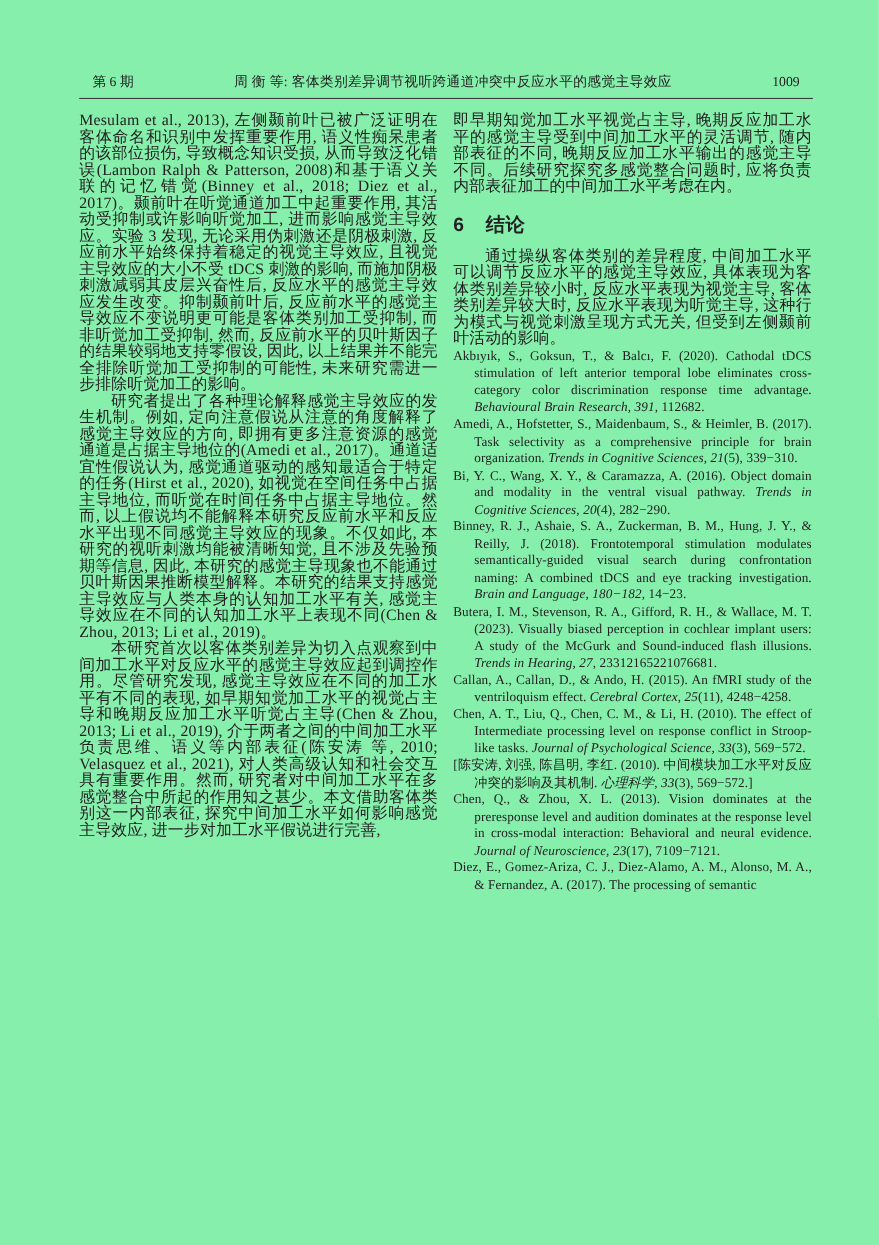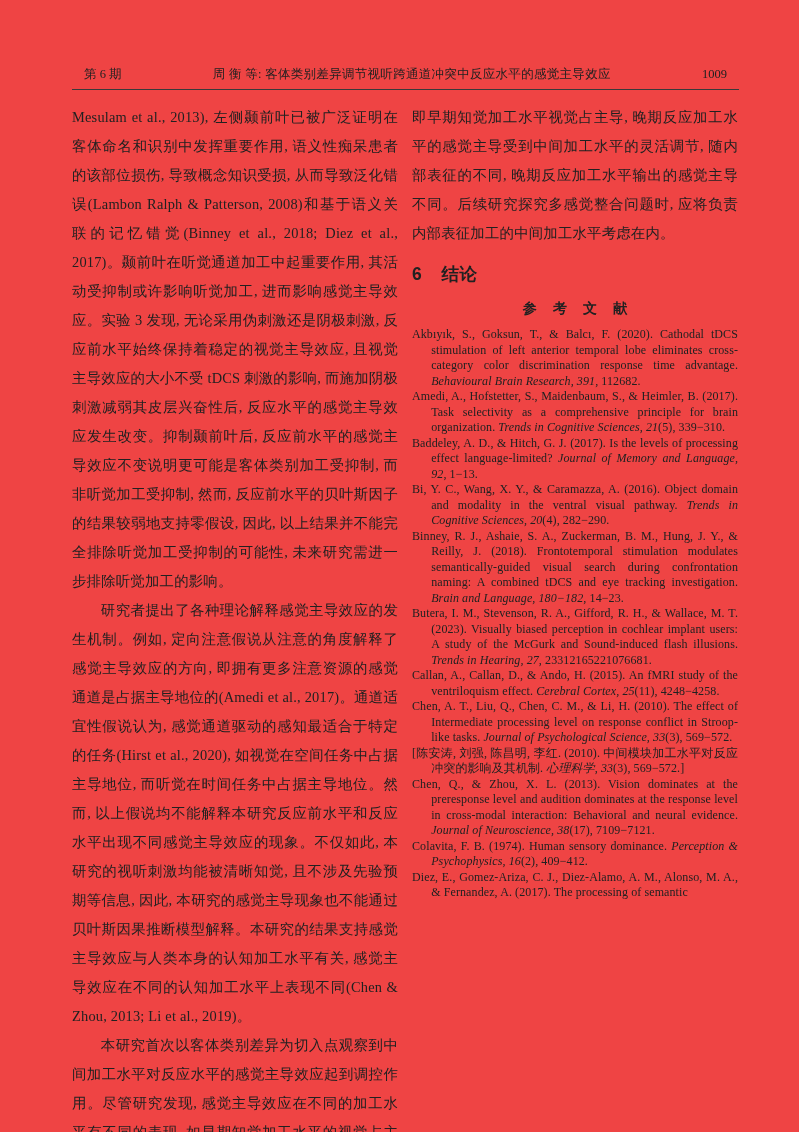--- a/index.html
+++ b/index.html
@@ -4,21 +4,21 @@
 <style>
   html,body{margin:0;padding:0;}
   body{
     width:799px;height:1132px;
     background:#f2f2f0;
     font-family:"Liberation Serif","DejaVu Serif",serif;
   }
   .page{
     position:relative;
     width:799px;height:1132px;
-    background:#ef4444;
+    background:#86efac;
     box-sizing:border-box;
     padding:66px 60px 30px 72px;
     color:#212121;
     overflow:hidden;
   }
   
   .page-header{
     display:flex;align-items:baseline;
     font-size:12.5px;
     padding:0 12px 6px 12px;
@@ -27,21 +27,21 @@
   }
   .page-header .issue{white-space:nowrap;}
   .page-header .running-title{flex:1;text-align:center;letter-spacing:.3px;}
   .page-header .pageno{white-space:nowrap;}
   
   .columns{display:flex;gap:14px;}
   .col{width:326px;text-align:justify;}
   .col p{
     margin:0;
     font-size:14.4px;
-    line-height:29px;
+    line-height:15px;
     text-indent:2em;
     letter-spacing:.2px;
   }
   .col p.noindent{text-indent:0;}
   
   .section-heading{
     margin:14px 0 10px 0;
     font-size:17.5px;
     font-weight:bold;
     font-family:"Liberation Sans","DejaVu Sans",sans-serif;
@@ -87,33 +87,31 @@
       <p>本研究首次以客体类别差异为切入点观察到中间加工水平对反应水平的感觉主导效应起到调控作用。尽管研究发现, 感觉主导效应在不同的加工水平有不同的表现, 如早期知觉加工水平的视觉占主导和晚期反应加工水平听觉占主导(Chen &amp; Zhou, 2013; Li et al., 2019), 介于两者之间的中间加工水平负责思维、语义等内部表征(陈安涛 等, 2010; Velasquez et al., 2021), 对人类高级认知和社会交互具有重要作用。然而, 研究者对中间加工水平在多感觉整合中所起的作用知之甚少。本文借助客体类别这一内部表征, 探究中间加工水平如何影响感觉主导效应, 进一步对加工水平假说进行完善,</p>
     </div>
 
     <div class="col">
       <p class="noindent">即早期知觉加工水平视觉占主导, 晚期反应加工水平的感觉主导受到中间加工水平的灵活调节, 随内部表征的不同, 晚期反应加工水平输出的感觉主导不同。后续研究探究多感觉整合问题时, 应将负责内部表征加工的中间加工水平考虑在内。</p>
 
       <h2 class="section-heading">
         <span class="sec-num">6</span><span class="sec-title">结论</span>
       </h2>
 
+      <p>通过操纵客体类别的差异程度, 中间加工水平可以调节反应水平的感觉主导效应, 具体表现为客体类别差异较小时, 反应水平表现为视觉主导, 客体类别差异较大时, 反应水平表现为听觉主导, 这种行为模式与视觉刺激呈现方式无关, 但受到左侧颞前叶活动的影响。</p>
 
-      <h3 class="refs-heading">参 考 文 献</h3>
 
       <div>
           <div class="ref"><span>Akbıyık, S., Goksun, T., &amp; Balcı, F. (2020). Cathodal tDCS stimulation of left anterior temporal lobe eliminates cross-category color discrimination response time advantage. </span><i>Behavioural Brain Research, 391</i><span>, 112682.</span></div>
           <div class="ref"><span>Amedi, A., Hofstetter, S., Maidenbaum, S., &amp; Heimler, B. (2017). Task selectivity as a comprehensive principle for brain organization. </span><i>Trends in Cognitive Sciences, 21</i><span>(5), 339−310.</span></div>
-          <div class="ref"><span>Baddeley, A. D., &amp; Hitch, G. J. (2017). Is the levels of processing effect language-limited? </span><i>Journal of Memory and Language, 92</i><span>, 1−13.</span></div>
           <div class="ref"><span>Bi, Y. C., Wang, X. Y., &amp; Caramazza, A. (2016). Object domain and modality in the ventral visual pathway. </span><i>Trends in Cognitive Sciences, 20</i><span>(4), 282−290.</span></div>
           <div class="ref"><span>Binney, R. J., Ashaie, S. A., Zuckerman, B. M., Hung, J. Y., &amp; Reilly, J. (2018). Frontotemporal stimulation modulates semantically-guided visual search during confrontation naming: A combined tDCS and eye tracking investigation. </span><i>Brain and Language, 180−182</i><span>, 14−23.</span></div>
           <div class="ref"><span>Butera, I. M., Stevenson, R. A., Gifford, R. H., &amp; Wallace, M. T. (2023). Visually biased perception in cochlear implant users: A study of the McGurk and Sound-induced flash illusions. </span><i>Trends in Hearing, 27</i><span>, 23312165221076681.</span></div>
           <div class="ref"><span>Callan, A., Callan, D., &amp; Ando, H. (2015). An fMRI study of the ventriloquism effect. </span><i>Cerebral Cortex, 25</i><span>(11), 4248−4258.</span></div>
           <div class="ref"><span>Chen, A. T., Liu, Q., Chen, C. M., &amp; Li, H. (2010). The effect of Intermediate processing level on response conflict in Stroop-like tasks. </span><i>Journal of Psychological Science, 33</i><span>(3), 569−572.</span></div>
           <div class="ref"><span>[陈安涛, 刘强, 陈昌明, 李红. (2010). 中间模块加工水平对反应冲突的影响及其机制. </span><i>心理科学, 33</i><span>(3), 569−572.]</span></div>
-          <div class="ref"><span>Chen, Q., &amp; Zhou, X. L. (2013). Vision dominates at the preresponse level and audition dominates at the response level in cross-modal interaction: Behavioral and neural evidence. </span><i>Journal of Neuroscience, 38</i><span>(17), 7109−7121.</span></div>
-          <div class="ref"><span>Colavita, F. B. (1974). Human sensory dominance. </span><i>Perception &amp; Psychophysics, 16</i><span>(2), 409−412.</span></div>
+          <div class="ref"><span>Chen, Q., &amp; Zhou, X. L. (2013). Vision dominates at the preresponse level and audition dominates at the response level in cross-modal interaction: Behavioral and neural evidence. </span><i>Journal of Neuroscience, 23</i><span>(17), 7109−7121.</span></div>
           <div class="ref"><span>Diez, E., Gomez-Ariza, C. J., Diez-Alamo, A. M., Alonso, M. A., &amp; Fernandez, A. (2017). The processing of semantic</span></div>
         </div>
     </div>
 
   </div>
 </div>
 
 </body></html>

